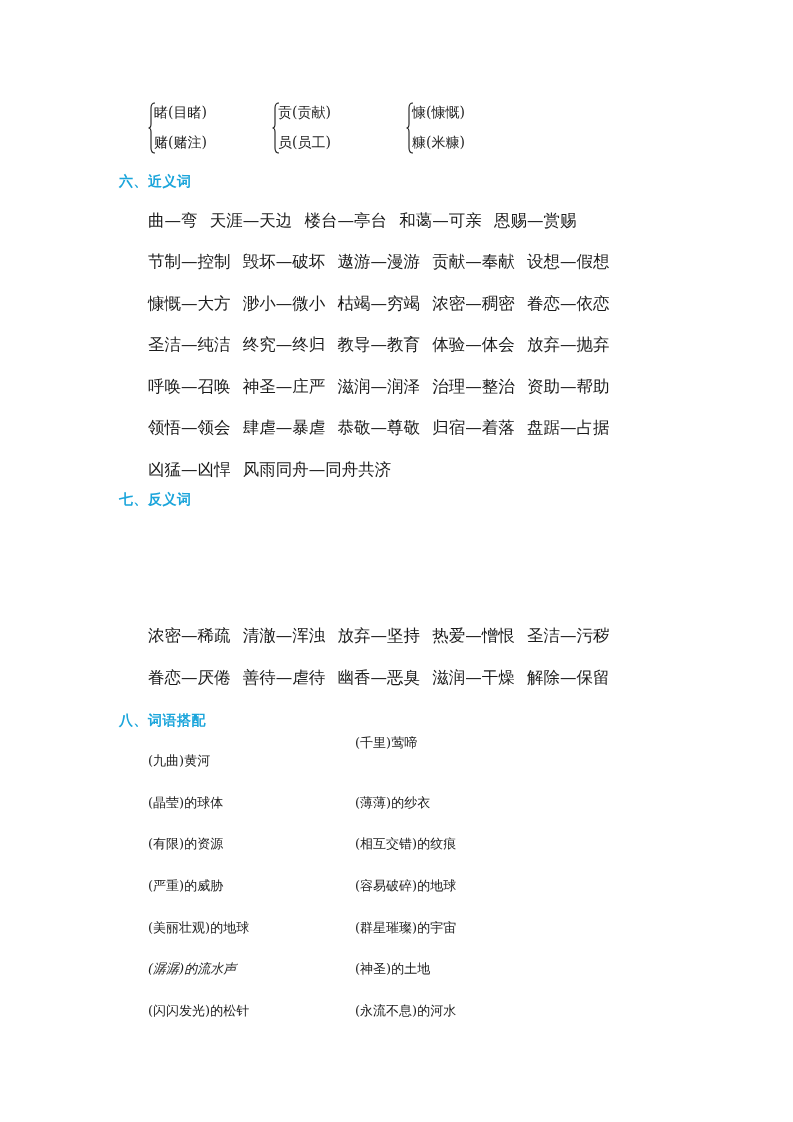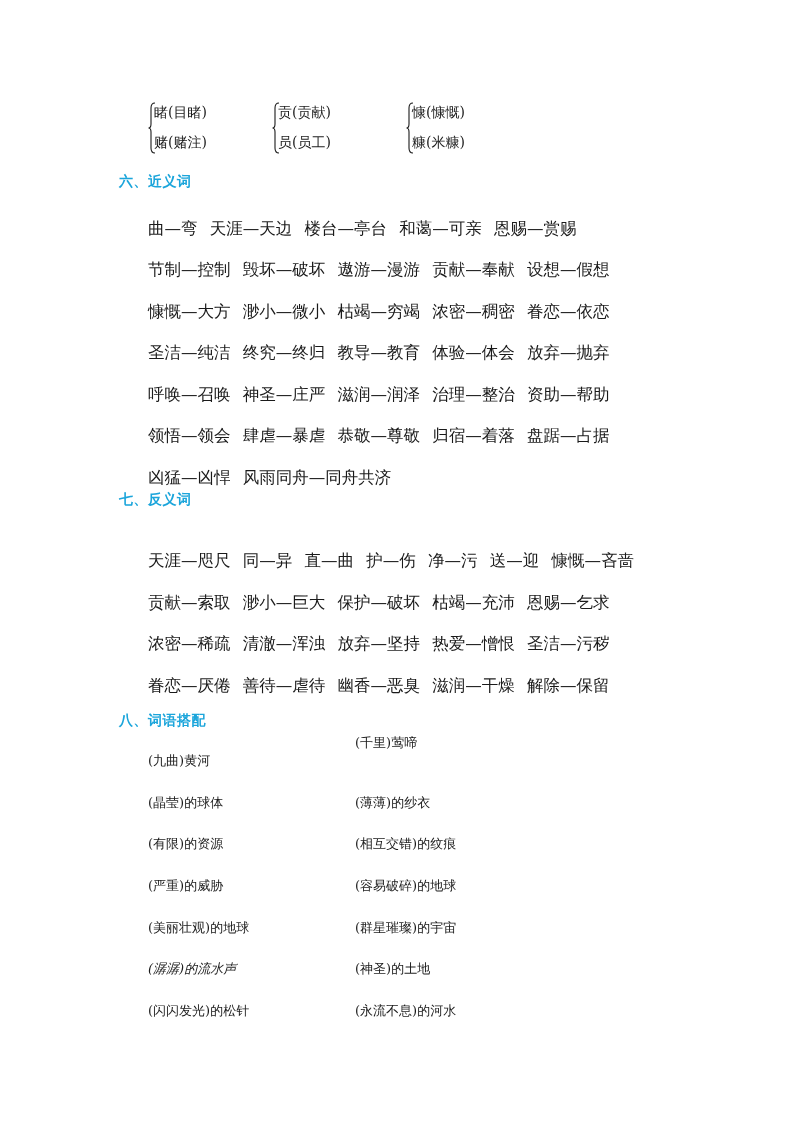--- a/index.html
+++ b/index.html
@@ -59,21 +59,20 @@
       line-height: 22px;
       color: #1ba5db;
       letter-spacing: 0.5px;
     }
     .wordline {
       position: absolute;
       left: 148px;
       font-size: 16.5px;
       line-height: 22px;
       white-space: nowrap;
-      margin-top: 8px;
     }
     .wordline .pair { margin-right: 7px; }
     .match {
       position: absolute;
       font-size: 13px;
       line-height: 22px;
       white-space: nowrap;
     }
     .match.c1 { left: 148px; }
     .match.c2 { left: 355px; }
@@ -157,36 +156,20 @@
     <span class="pair">归宿—着落</span>
     <span class="pair">盘踞—占据</span>
   </div>
   <div class="wordline" style="top:459px;">
     <span class="pair">凶猛—凶悍</span>
     <span class="pair">风雨同舟—同舟共济</span>
   </div>
 
   <div class="heading" style="top:488px;text-align:center;">七、反义词</div>
 
-  <div class="wordline" style="top:542px;">
-    <span class="pair">天涯—咫尺</span>
-    <span class="pair">同—异</span>
-    <span class="pair">直—曲</span>
-    <span class="pair">护—伤</span>
-    <span class="pair">净—污</span>
-    <span class="pair">送—迎</span>
-    <span class="pair">慷慨—吝啬</span>
-  </div>
-  <div class="wordline" style="top:584px;">
-    <span class="pair">贡献—索取</span>
-    <span class="pair">渺小—巨大</span>
-    <span class="pair">保护—破坏</span>
-    <span class="pair">枯竭—充沛</span>
-    <span class="pair">恩赐—乞求</span>
-  </div>
   <div class="wordline" style="top:625px;">
     <span class="pair">浓密—稀疏</span>
     <span class="pair">清澈—浑浊</span>
     <span class="pair">放弃—坚持</span>
     <span class="pair">热爱—憎恨</span>
     <span class="pair">圣洁—污秽</span>
   </div>
   <div class="wordline" style="top:667px;">
     <span class="pair">眷恋—厌倦</span>
     <span class="pair">善待—虐待</span>

